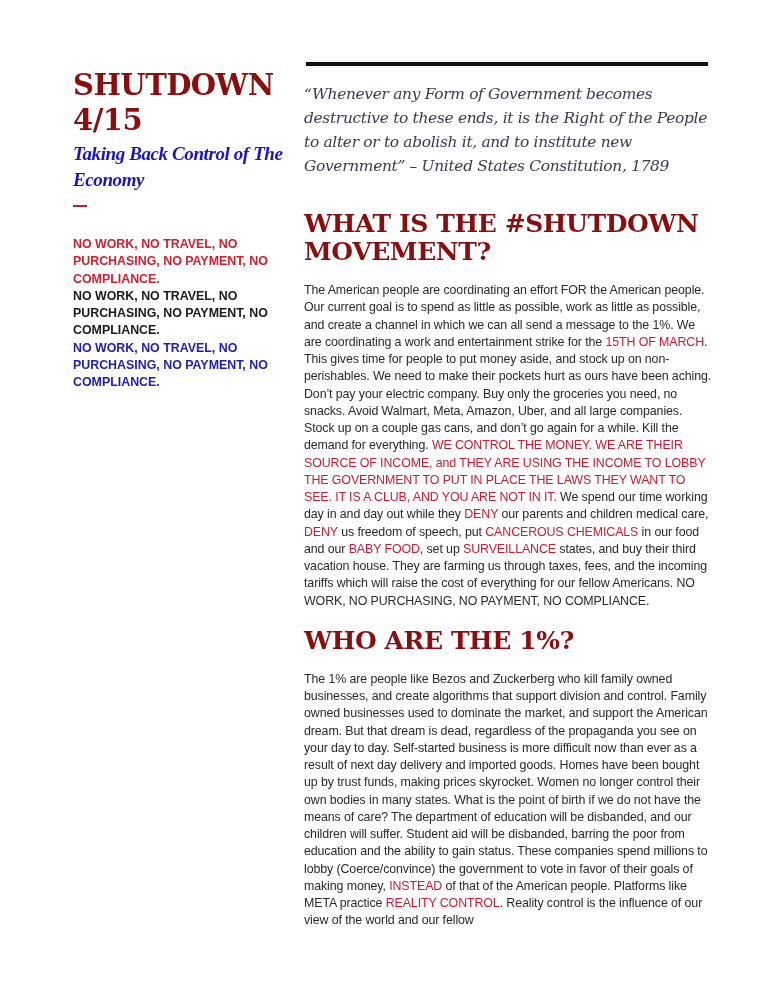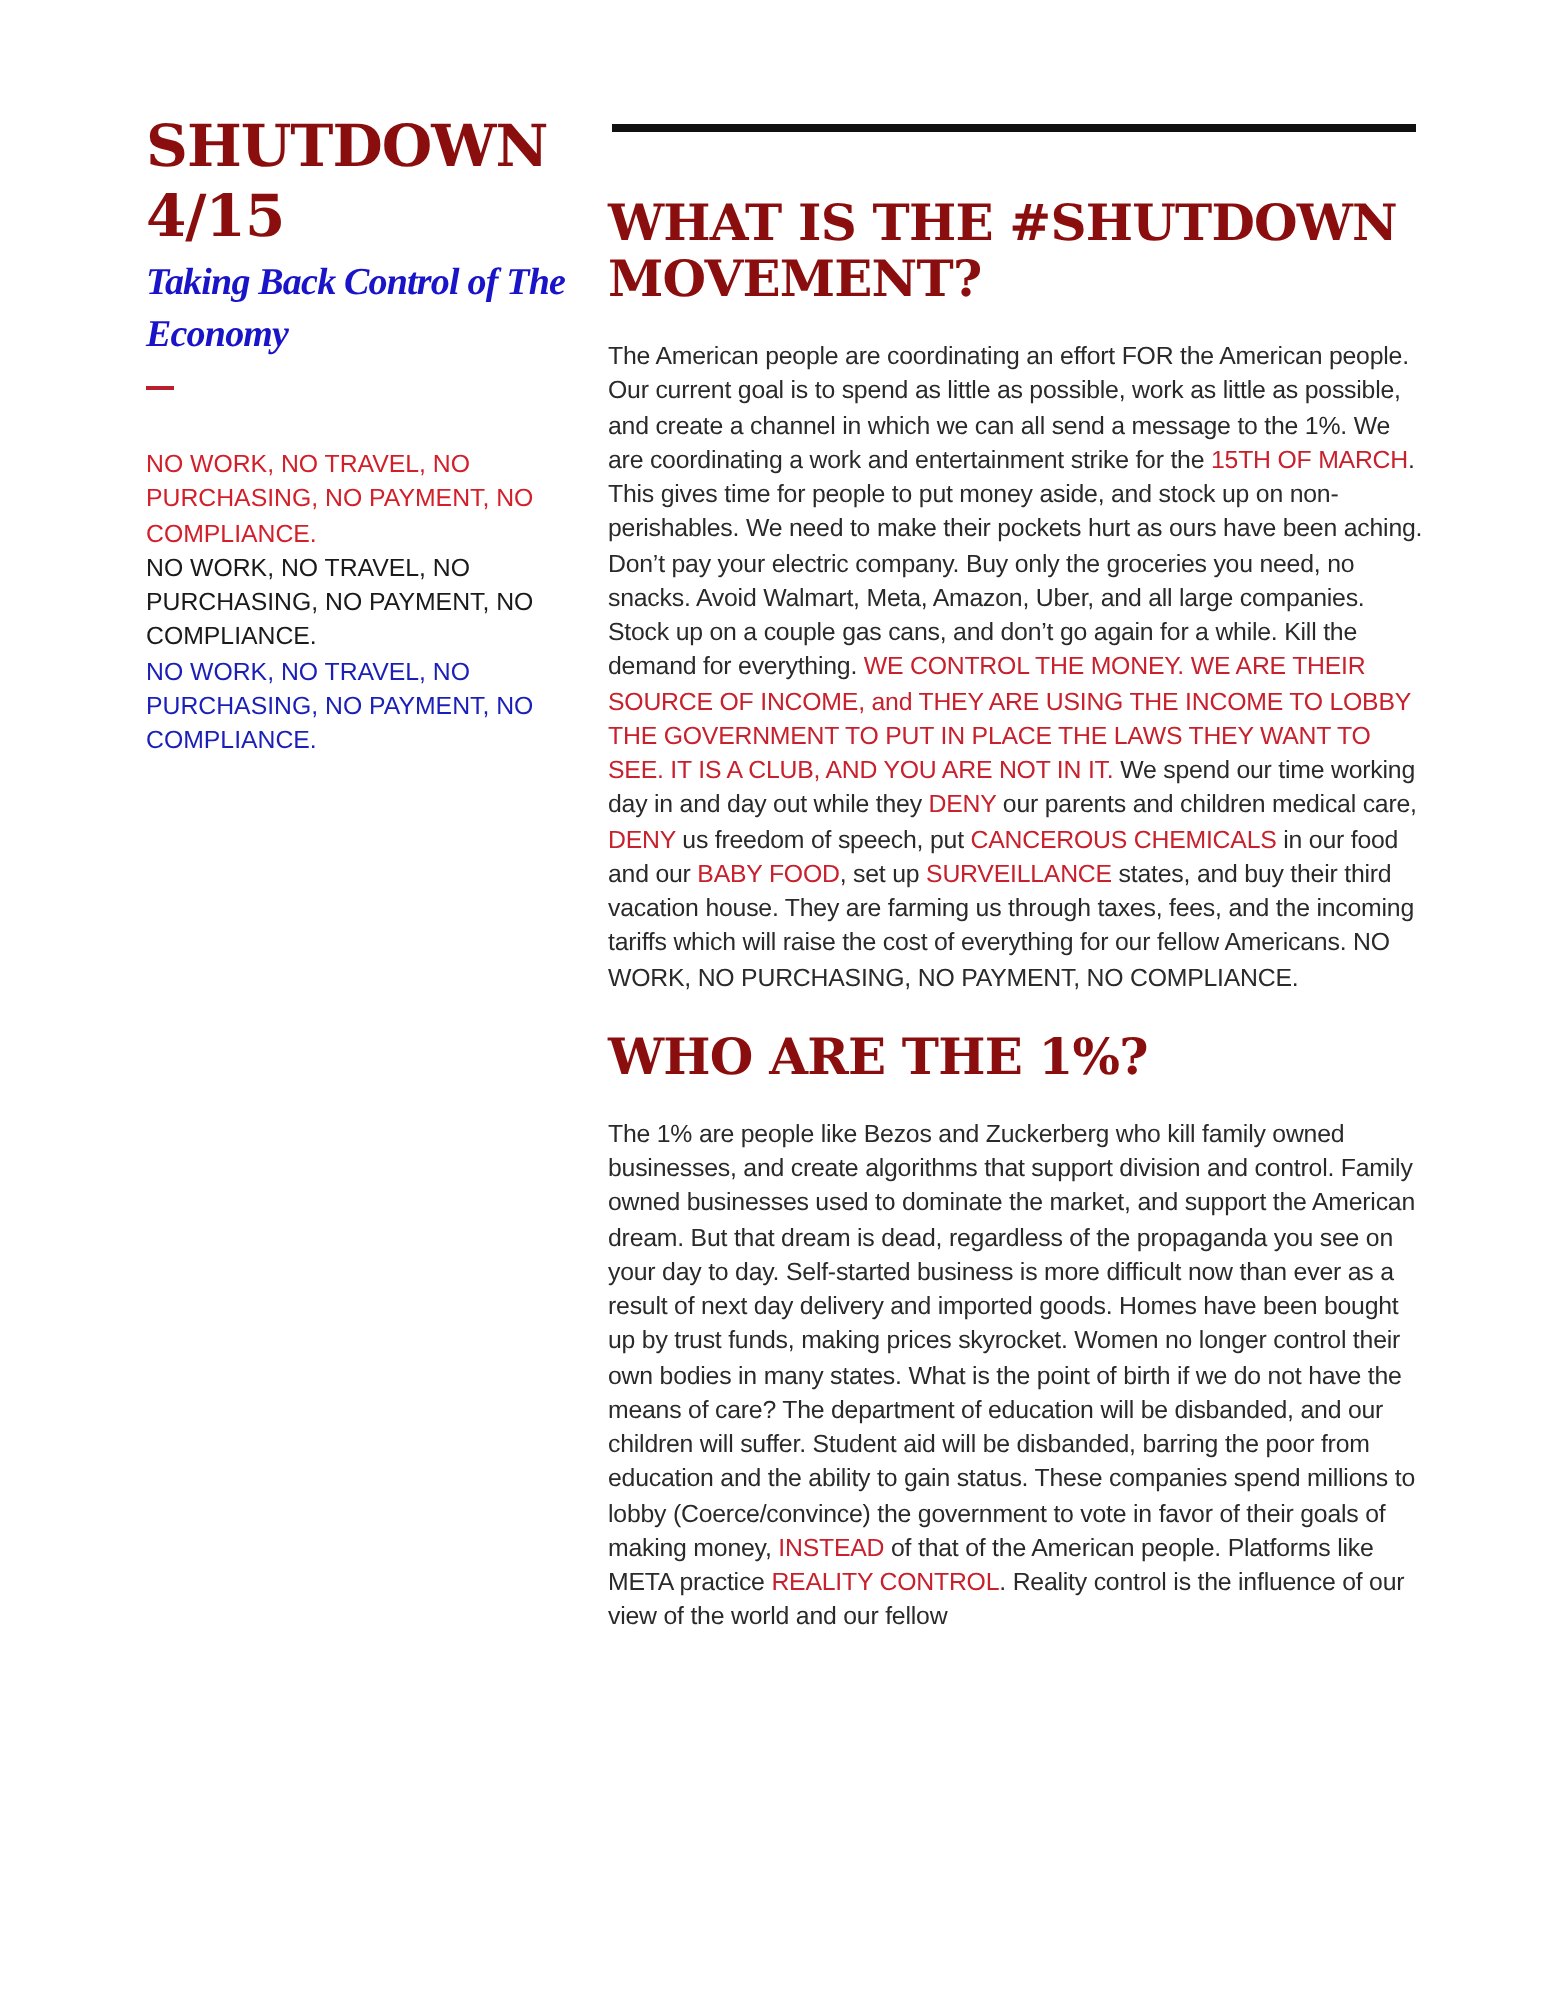--- a/index.html
+++ b/index.html
@@ -1,31 +1,31 @@
 <!DOCTYPE html>
 <html><head>
 <meta charset="utf-8">
 <style>
   html, body { margin: 0; padding: 0; background: #ffffff; }
   body { width: 783px; height: 1000px; position: relative; overflow: hidden; }
-  .left { position: absolute; left: 73px; top: 56px; width: 222px; }
+  .left { position: absolute; left: 73px; top: 68px; width: 222px; }
   .right { position: absolute; left: 304px; top: 62px; width: 408px; }
   .title {
     font-family: "DejaVu Serif", "Liberation Serif", serif;
     font-weight: bold; color: #8b0e0e; font-size: 29px; line-height: 35px;
     letter-spacing: -0.5px; margin: 0;
   }
   .subtitle {
     font-family: Liberation Serif, serif;
     font-weight: bold; font-style: italic; color: #1a14c8;
     font-size: 19px; line-height: 26px; margin: 3px 0 0 0; letter-spacing: -0.4px;
   }
   .dash { width: 14px; height: 2px; background: #b8202a; margin-top: 12px; }
   .slogan {
-    font-family: "Liberation Sans", sans-serif; font-weight: normal;
+    font-family: "Liberation Sans", sans-serif; font-weight: bold;
     font-size: 12.4px; line-height: 17.3px; margin: 0;
   }
   .slogan.red { color: #d31f2a; margin-top: 29px; }
   .slogan.black { color: #1a1a1a; }
   .slogan.blue { color: #1a1fb8; }
   .aside {
     font-family: "Liberation Sans", sans-serif; color: #b21e28;
     font-size: 12.4px; line-height: 17.2px; margin-top: 37px;
   }
   .rule { height: 4px; background: #111111; width: 402px; margin-left: 2px; }
@@ -57,19 +57,20 @@
   </h1>
   <div class="subtitle">Taking Back Control of The Economy</div>
   <div class="dash"></div>
   <p class="slogan red">NO WORK, NO TRAVEL, NO PURCHASING, NO PAYMENT,  NO COMPLIANCE.</p>
   <p class="slogan black">NO WORK, NO TRAVEL, NO PURCHASING, NO PAYMENT, NO COMPLIANCE.</p>
   <p class="slogan blue">NO WORK, NO TRAVEL, NO PURCHASING, NO PAYMENT, NO COMPLIANCE.</p>
 </div>
 
 <div class="right">
   <div class="rule"></div>
+  <div class="quote">“Whenever any Form of Government becomes destructive to these ends, it is the Right of the People to alter or to abolish it, and to institute new Government” – United States Constitution, 1789</div>
 
   <h2 class="h2 first">WHAT IS THE #SHUTDOWN MOVEMENT?</h2>
   <div class="para"><span>The American people are coordinating an effort FOR the American people. Our current goal is to spend as little as possible, work as little as possible, and create a channel in which we can all send a message to the 1%. We are coordinating a work and entertainment strike for the </span><span class="hl">15TH OF MARCH</span><span>. This gives time for people to put money aside, and stock up on non-perishables. We need to make their pockets hurt as ours have been aching. Don’t pay your electric company. Buy only the groceries you need, no snacks. Avoid Walmart, Meta, Amazon, Uber, and all large companies. Stock up on a couple gas cans, and don’t go again for a while. Kill the demand for everything. </span><span class="hl">WE CONTROL THE MONEY. WE ARE THEIR SOURCE OF INCOME, and THEY ARE USING THE INCOME TO LOBBY THE GOVERNMENT TO PUT IN PLACE THE LAWS THEY WANT TO SEE. IT IS A CLUB, AND YOU ARE NOT IN IT.</span><span> We spend our time working day in and day out while they  </span><span class="hl">DENY</span><span> our parents and children medical care,  </span><span class="hl">DENY</span><span> us freedom of speech, put </span><span class="hl">CANCEROUS CHEMICALS</span><span> in our food and our </span><span class="hl">BABY FOOD</span><span>, set up </span><span class="hl">SURVEILLANCE</span><span> states, and buy their third vacation house. They are farming us through taxes, fees, and the incoming tariffs which will raise the cost of everything for our fellow Americans. NO WORK, NO PURCHASING, NO PAYMENT, NO COMPLIANCE.</span></div>
 
   <h2 class="h2 second">WHO ARE THE 1%?</h2>
   <div class="para"><span>The 1% are people like Bezos and Zuckerberg who kill family owned businesses, and create algorithms that support division and control. Family owned businesses used to dominate the market, and support the American dream. But that dream is dead, regardless of the propaganda you see on your day to day. Self-started business is more difficult now than ever as a result of next day delivery and imported goods. Homes have been bought up by trust funds, making prices skyrocket. Women no longer control their own bodies in many states. What is the point of birth if we do not have the means of care? The department of education will be disbanded, and our children will suffer. Student aid will be disbanded, barring the poor from education and the ability to gain status. These companies spend millions to lobby (Coerce/convince) the government to vote in favor of their goals of making money, </span><span class="hl">INSTEAD</span><span> of that of the American people. Platforms like META practice </span><span class="hl">REALITY CONTROL</span><span>. Reality control is the influence of our view of the world and our fellow</span></div>
 </div>
 
 </body></html>

